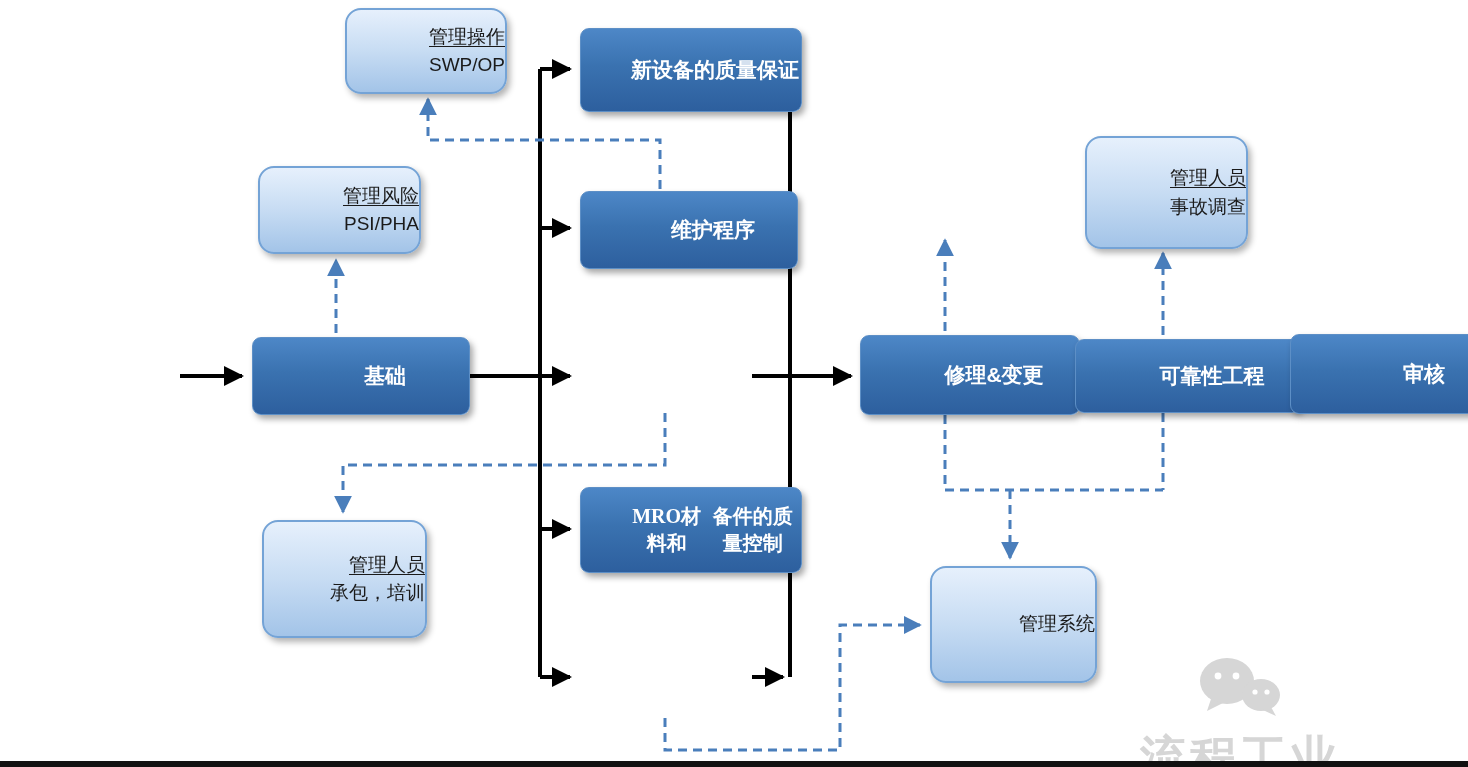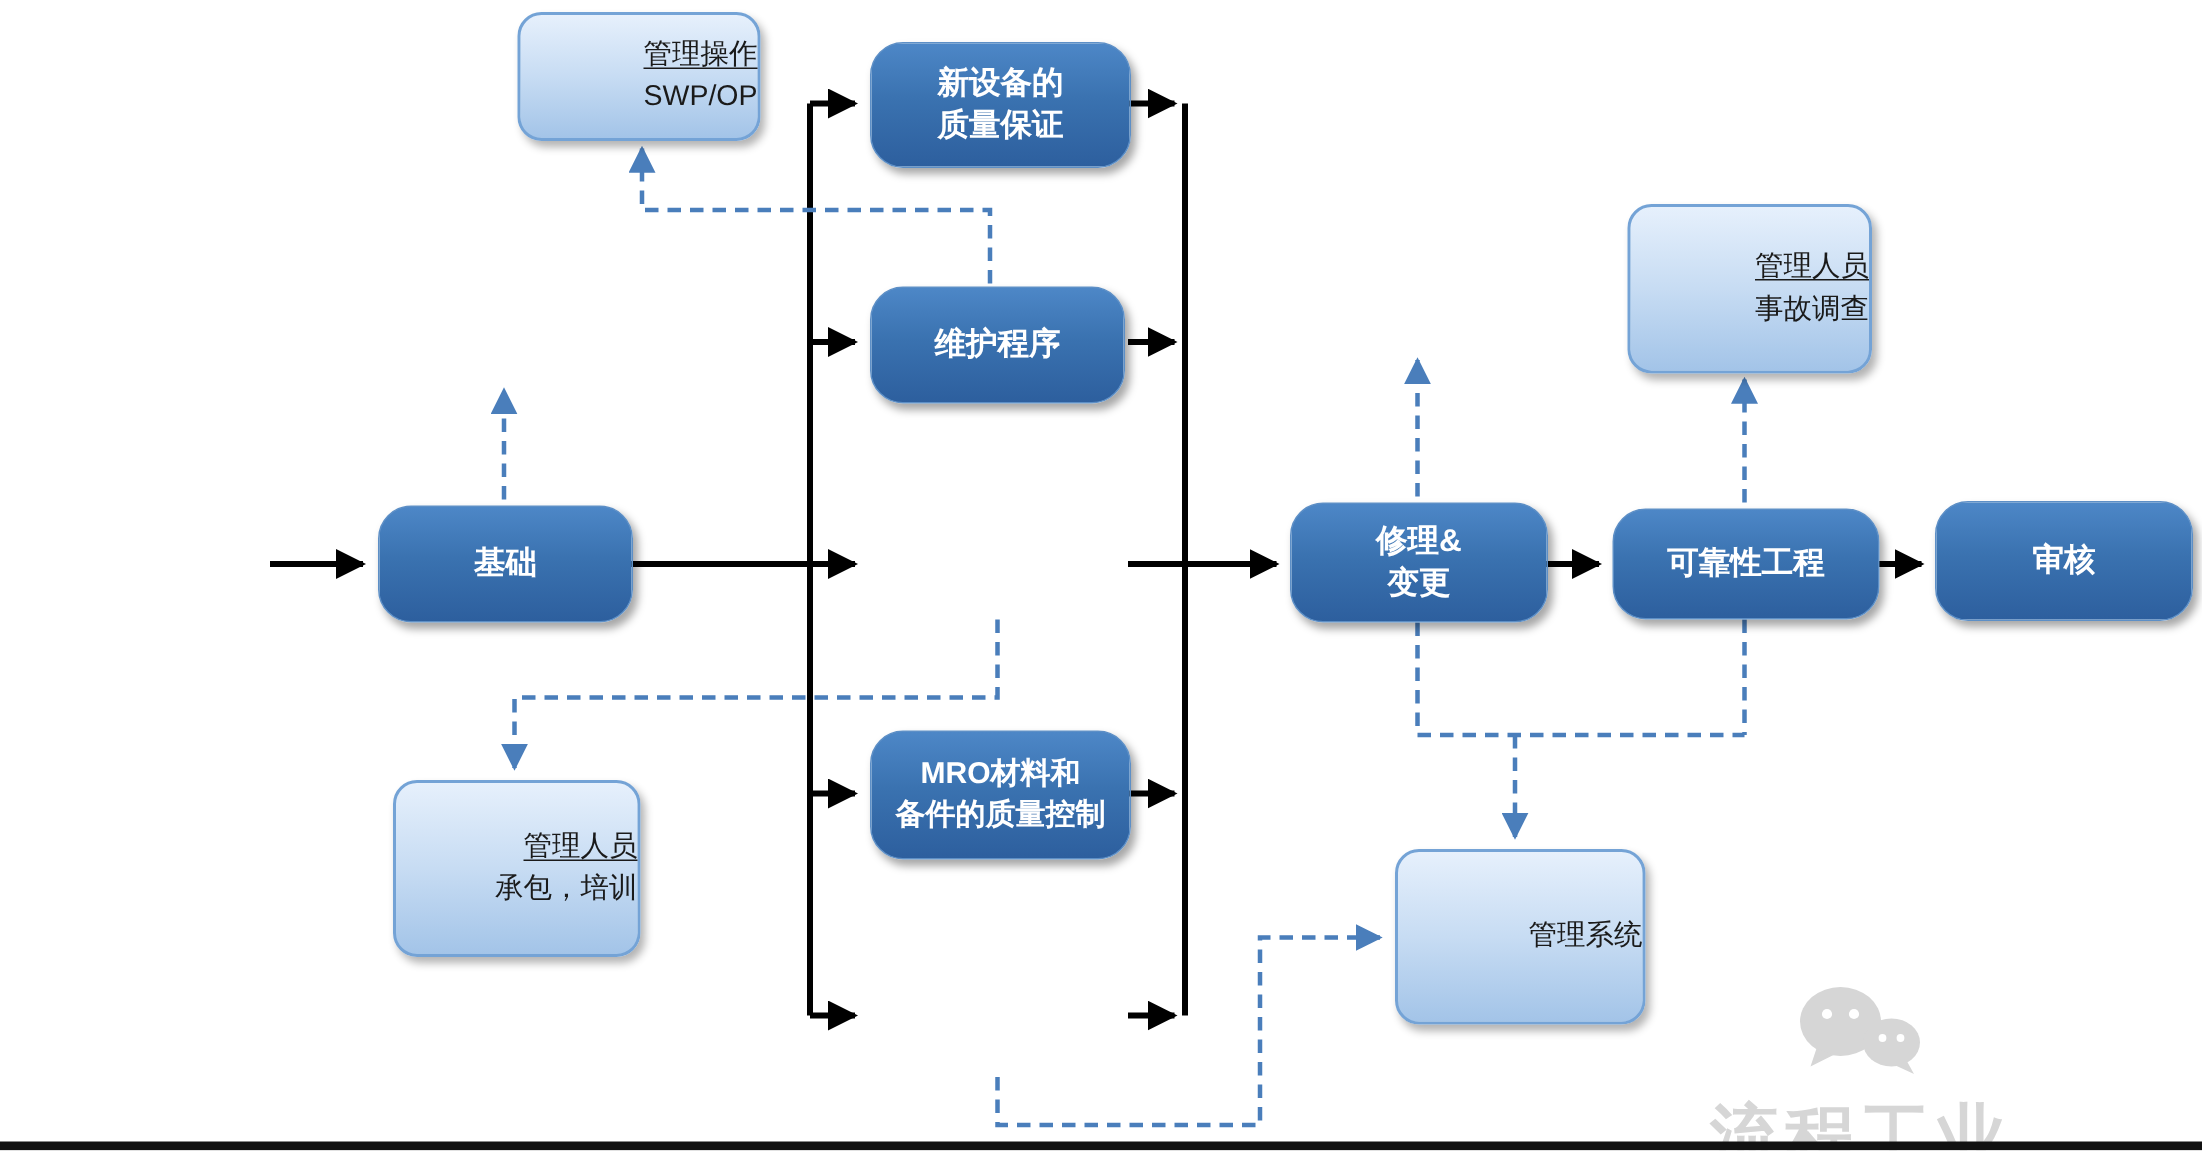--- a/index.html
+++ b/index.html
@@ -8,28 +8,29 @@
     width:1468px;height:767px;
     background:#ffffff;
     overflow:hidden;
     font-family:"Liberation Sans","DejaVu Sans",sans-serif;
   }
   svg.connectors{position:absolute;left:0;top:0;z-index:1;}
   .box{
     position:absolute;z-index:2;
     background:linear-gradient(180deg,#4d87c7 0%,#3a72b0 45%,#2d5f9e 100%);
     border:1px solid #5d8fc6;
-    border-radius:22px;
+    border-radius:9px;
     box-shadow:3px 4px 6px rgba(0,0,0,0.35);
     color:#ffffff;
     font-weight:bold;
     font-size:21px;
     line-height:1.35;
-    display:flex;flex-direction:column;align-items:center;justify-content:center;
+    display:flex;align-items:center;justify-content:center;
     text-align:center;
+    padding-left:48px;
   }
   .note{
     position:absolute;z-index:2;
     background:linear-gradient(180deg,#e6f0fc 0%,#c7dcf3 50%,#a3c4e8 100%);
     border:2px solid #74a3d6;
     border-radius:16px;
     box-shadow:3px 4px 6px rgba(0,0,0,0.3);
     color:#1a1a1a;
     font-size:19px;
     line-height:1.5;
@@ -106,21 +107,21 @@
   <div class="box" style="left:580px;top:28px;width:172px;height:82px;">
     <span>新设备的</span>
     <span>质量保证</span>
   </div>
 
   <div class="box" style="left:580px;top:191px;width:168px;height:76px;">
     <span>维护程序</span>
   </div>
 
 
-  <div class="box" style="left:580px;top:487px;width:172px;height:84px;font-size:20px;">
+  <div class="box" style="left:580px;top:487px;width:172px;height:84px;font-size:20px;font-family:Liberation Serif, serif;">
     <span>MRO材料和</span>
     <span>备件的质量控制</span>
   </div>
 
 
   <div class="box" style="left:860px;top:335px;width:170px;height:78px;">
     <span>修理&amp;</span>
     <span>变更</span>
   </div>
 
@@ -130,20 +131,24 @@
 
   <div class="box" style="left:1290px;top:334px;width:170px;height:78px;">
     <span>审核</span>
   </div>
 
   <div class="note" style="left:345px;top:8px;width:158px;height:82px;">
     <span class="u">管理操作</span>
     <span>SWP/OP</span>
   </div>
 
+  <div class="note" style="left:258px;top:166px;width:159px;height:84px;">
+    <span class="u">管理风险</span>
+    <span>PSI/PHA</span>
+  </div>
 
 
   <div class="note" style="left:1085px;top:136px;width:159px;height:109px;">
     <span class="u">管理人员</span>
     <span>事故调查</span>
   </div>
 
   <div class="note" style="left:262px;top:520px;width:161px;height:114px;">
     <span class="u">管理人员</span>
     <span>承包，培训</span>

